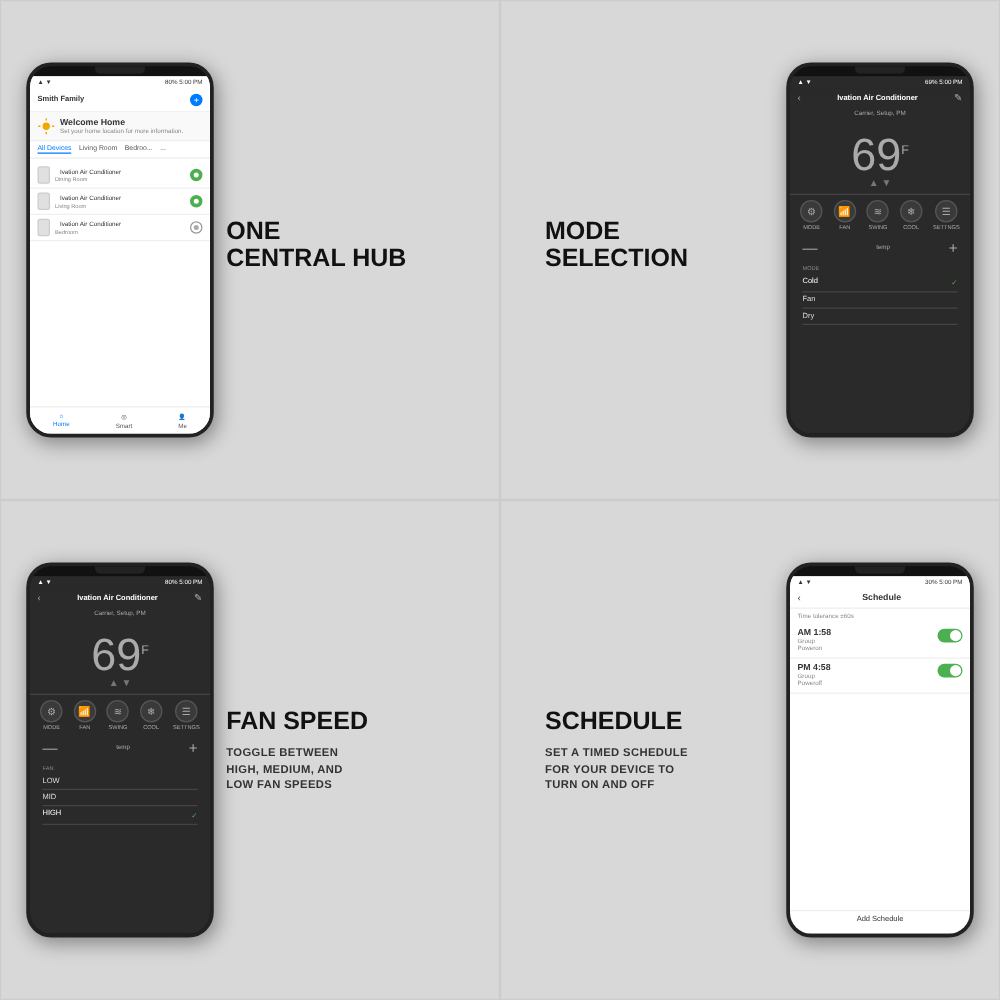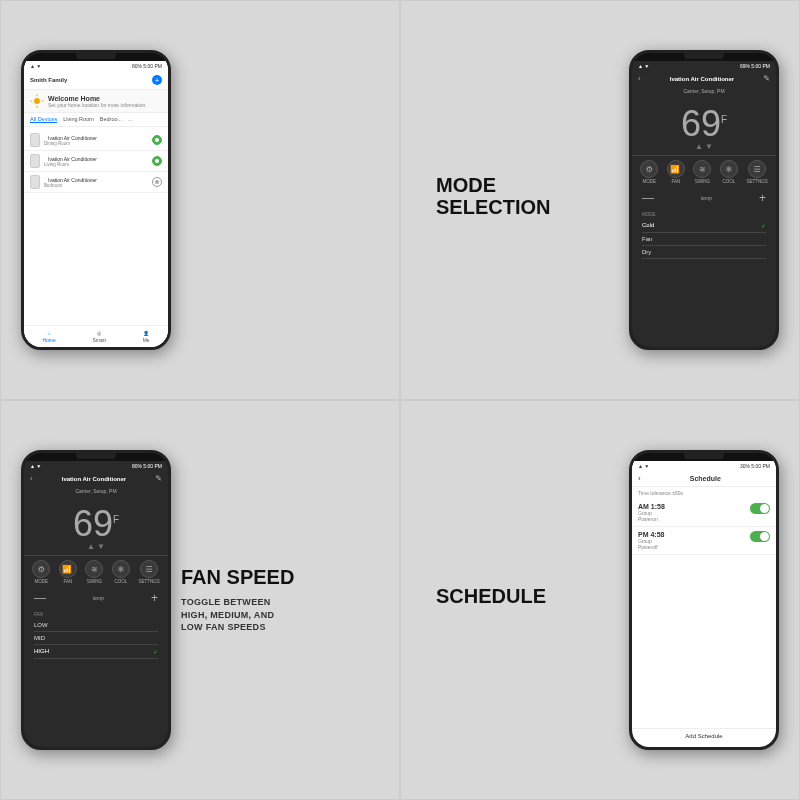--- a/index.html
+++ b/index.html
@@ -524,20 +524,21 @@
           </div>
           <div class="nav-item">
             <span>👤</span>
             <span>Me</span>
           </div>
         </div>
       </div>
     </div>
 
     <div class="feature-text">
+      <div class="feature-title">ONE<br>CENTRAL HUB</div>
     </div>
   </div>
 
   <div class="cell cell-top-right">
 
     <div class="feature-text">
       <div class="feature-title">MODE<br>SELECTION</div>
     </div>
 
     <div class="phone">
@@ -666,20 +667,21 @@
     <div class="feature-text">
       <div class="feature-title">FAN SPEED</div>
       <div class="feature-desc">TOGGLE BETWEEN<br>HIGH, MEDIUM, AND<br>LOW FAN SPEEDS</div>
     </div>
   </div>
 
   <div class="cell cell-bottom-right">
 
     <div class="feature-text">
       <div class="feature-title">SCHEDULE</div>
+      <div class="feature-desc">SET A TIMED SCHEDULE<br>FOR YOUR DEVICE TO<br>TURN ON AND OFF</div>
     </div>
 
     <div class="phone">
       <div class="phone-notch"></div>
       <div class="phone-screen screen4">
         <div class="status-bar" style="background:#fff;display:flex;justify-content:space-between;padding:2px 6px;font-size:5px;color:#333;">
           <span>▲ ▼</span>
           <span>30%  5:00 PM</span>
         </div>
         <div class="header" style="background:#fff;display:flex;justify-content:space-between;align-items:center;padding:3px 6px;border-bottom:1px solid #eee;">

